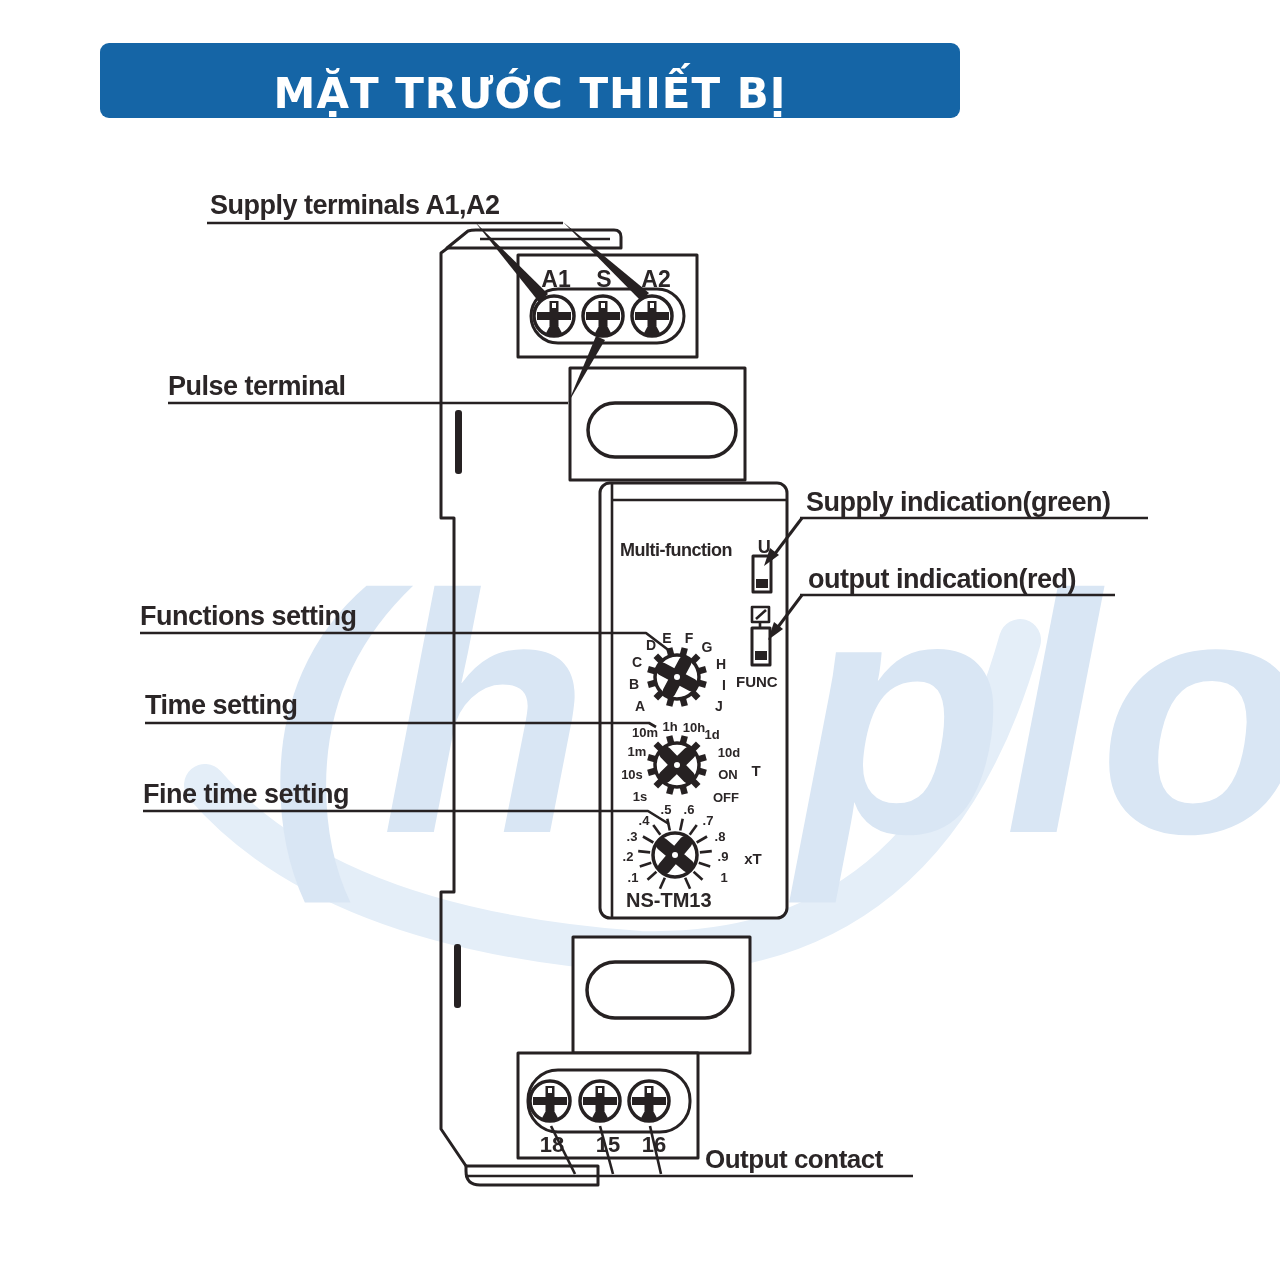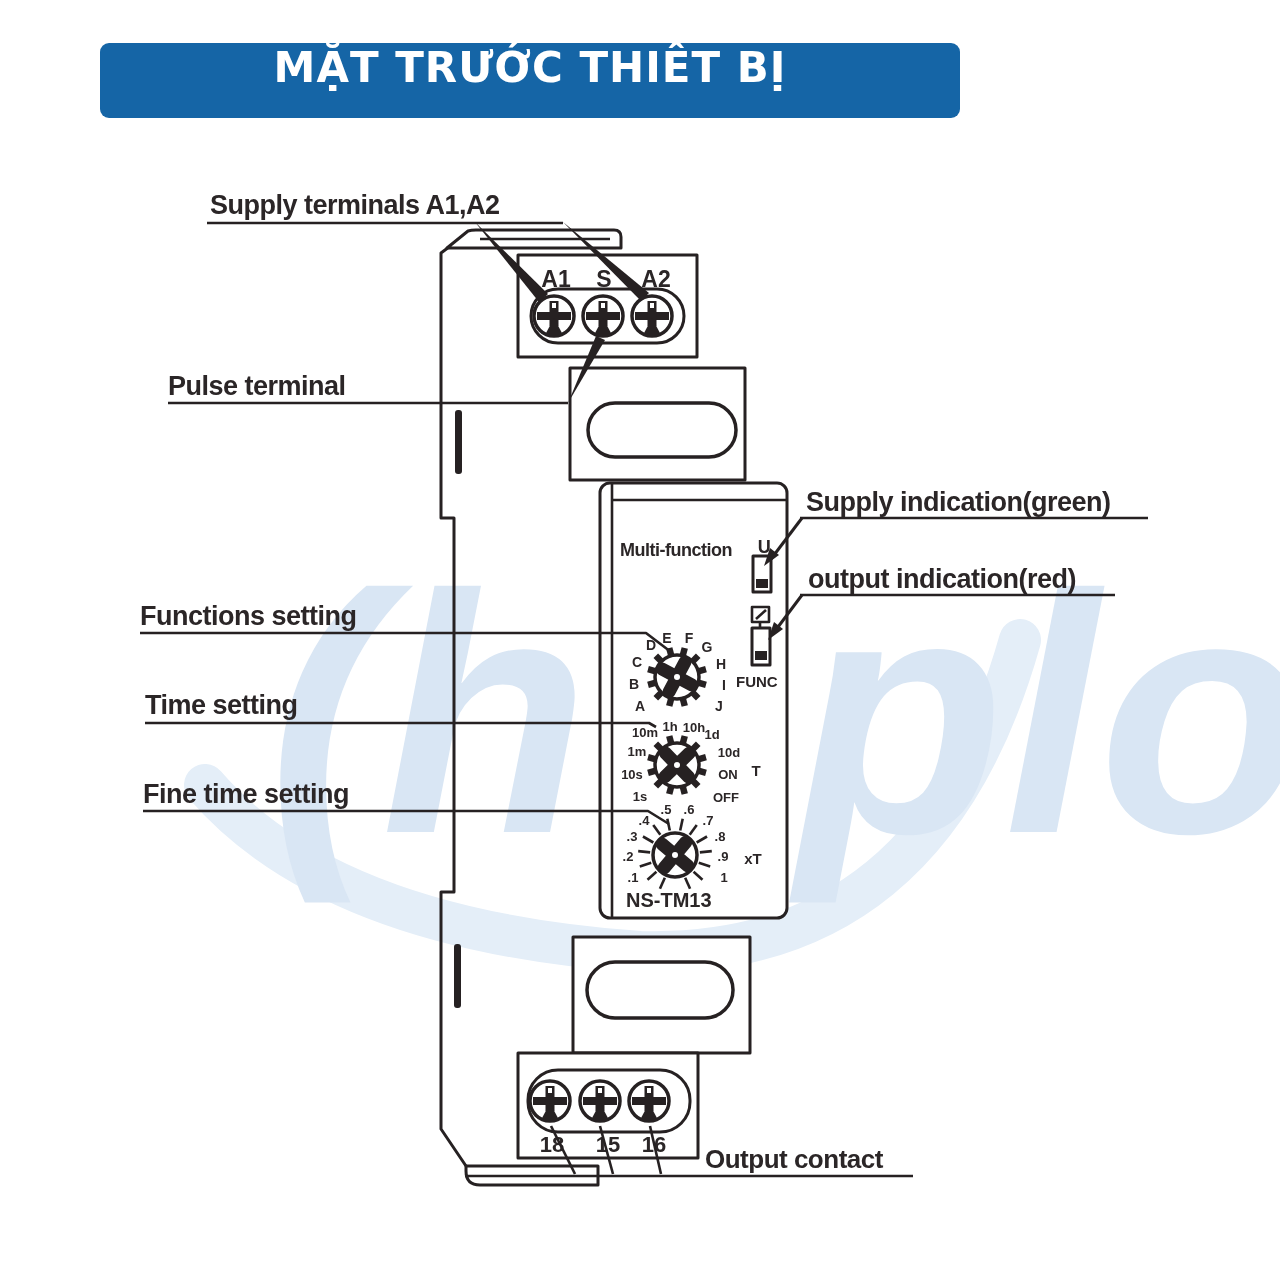--- a/index.html
+++ b/index.html
@@ -1,19 +1,19 @@
 <!DOCTYPE html>
 <html><head>
 <meta charset="utf-8">
 <style>
   html,body{margin:0;padding:0;background:#ffffff;}
   #stage{position:relative;width:1280px;height:1270px;background:#ffffff;overflow:hidden;
          font-family:"Liberation Sans",sans-serif;}
   #banner{position:absolute;left:100px;top:43px;width:860px;height:75px;background:#1565A6;
-          border-radius:9px;display:flex;align-items:flex-start;justify-content:center;}
+          border-radius:9px;display:flex;align-items:flex-end;justify-content:center;}
   #banner .t{color:#ffffff;font-weight:bold;font-size:42px;letter-spacing:1px;
              font-family:"DejaVu Sans","Liberation Sans",sans-serif;}
   svg{position:absolute;left:0;top:0;}
   
   text{font-family:"Liberation Sans",sans-serif;font-weight:bold;fill:#2B2627;}
   .s27{font-size:27px;letter-spacing:-0.5px}
   .s26{font-size:26px;letter-spacing:-0.5px}
   .s23{font-size:23px}
   .s22{font-size:22px}
   .s20{font-size:20px}

